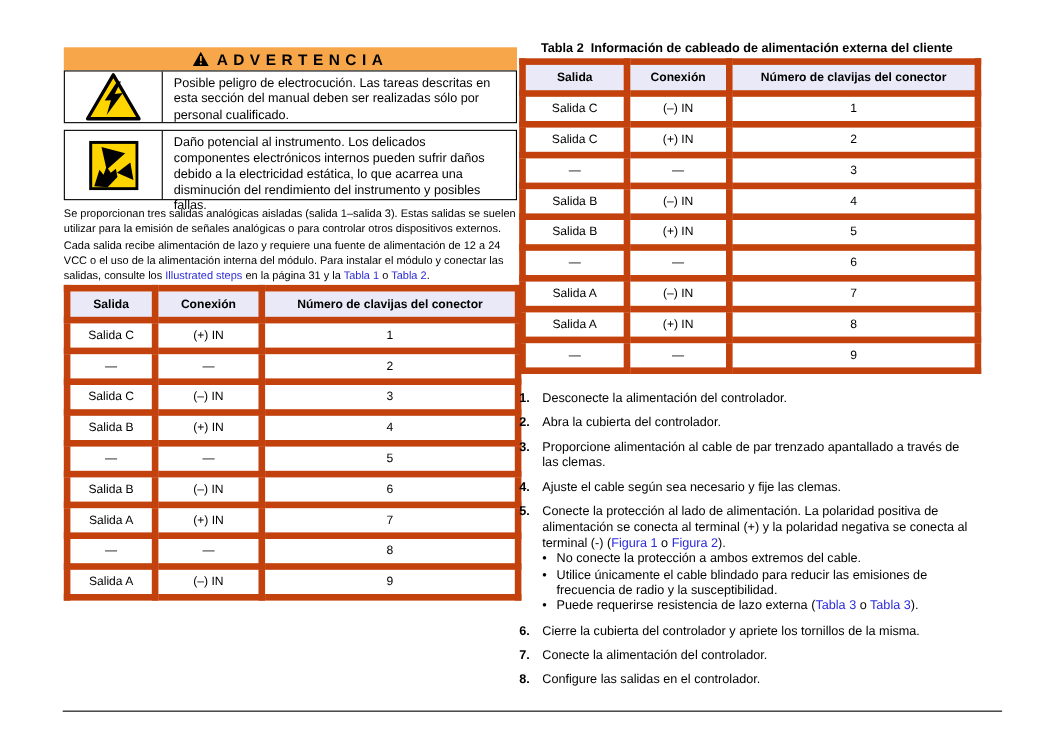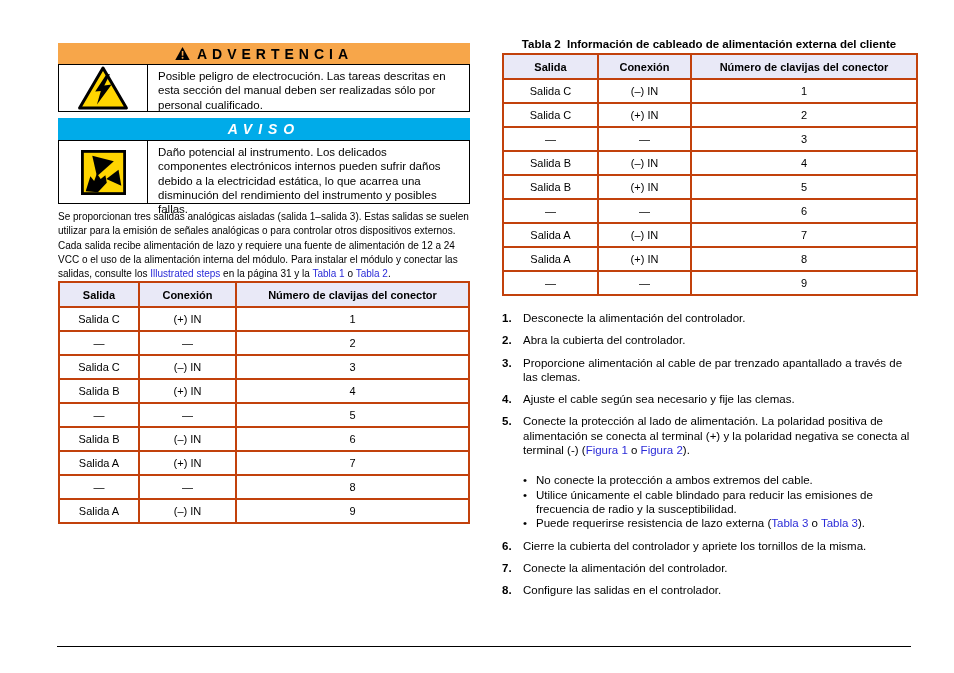--- a/index.html
+++ b/index.html
@@ -1,21 +1,21 @@
 <!DOCTYPE html>
 <html><head>
 <meta charset="utf-8">
 <style>
   html,body { margin:0; padding:0; background:#ffffff; }
   .page {
     position:relative; width:954px; height:648px; background:#ffffff;
     font-family:"Liberation Sans", sans-serif; color:#000; overflow:hidden;
   }
   .col-left  { position:absolute; left:58px;  top:43px; width:412px; }
-  .col-right { position:absolute; left:502px; top:38px; width:414px; }
+  .col-right { position:absolute; left:472px; top:38px; width:414px; }
 
   
   .hazardbox { margin-bottom:6px; }
   .hazard-header {
     height:21px; display:flex; align-items:center; justify-content:center;
     font-weight:bold; font-size:14px; letter-spacing:5px;
   }
   .advertencia .hazard-header { background:#F7A64A; color:#000; }
   .aviso .hazard-header { background:#00ABE9; color:#fff; font-style:italic; letter-spacing:6px; height:22px; }
   .hazard-title-icon { margin-right:7px; display:inline-flex; letter-spacing:0; }
@@ -33,31 +33,31 @@
 
   .intro { margin-top:6px; font-size:10px; line-height:14.3px; }
   a.doclink, .doclink { color:#2B2BD8; text-decoration:none; cursor:pointer; }
 
   .tbl-caption {
     margin-top:11px; margin-bottom:3px; text-align:center; font-weight:bold;
     font-size:11.5px; white-space:pre-wrap;
   }
   table.datatable { border-collapse:collapse; width:100%; table-layout:fixed; }
   table.datatable th, table.datatable td {
-    border:2px solid #c2410c; text-align:center; vertical-align:middle;
+    border:6px solid #c2410c; text-align:center; vertical-align:middle;
     font-size:11px; padding:0 2px; height:22px; overflow:hidden;
   }
   table.datatable th { background:#E9E9F7; font-weight:bold; font-size:11px; height:23px; }
 
   
   .steps { margin-top:15px; }
   .step { display:flex; margin-bottom:8px; font-size:11.5px; line-height:14.3px; }
   .step-num { width:21px; flex:none; font-weight:bold; }
   .step-text { flex:1; }
-  .bullets { margin-top:16px; }
+  .bullets { margin-top:0; }
   .bullet-item { display:flex; }
   .bullet-marker { width:13px; flex:none; }
   .bullet-marker::before { content:"\2022"; }
   .bullet-text { flex:1; }
 
   
   .footer-rule { position:absolute; left:57px; top:646px; width:854px; border-top:1px solid #000; }
   .footer { position:absolute; left:57px; top:650px; width:854px; text-align:right; font-size:16px; }
   .footer-lang { font-style:italic; }
   .footer-page { font-weight:bold; margin-left:9px; }
@@ -87,23 +87,20 @@
             <polygon points="34,10 21,30 27.5,29.5 23,45 40,22 31.5,23 38,10" fill="#000"></polygon>
           </svg>
         </div>
         <div class="hazard-text">
           <span>Posible peligro de electrocución. Las tareas descritas en esta sección del manual deben ser realizadas sólo por personal cualificado.</span>
         </div>
       </div>
     </div>
 
     <div class="hazardbox aviso">
-      <div class="hazard-header">
-        <span>AVISO</span>
-      </div>
       <div class="hazard-body">
         <div class="icon-cell">
           <svg width="45" height="45" viewBox="0 0 48 48">
             <rect x="1.5" y="1.5" width="45" height="45" fill="#FFD500" stroke="#000" stroke-width="3"></rect>
             <polygon points="12,6 35,12 17,28" fill="#000"></polygon>
             <polygon points="40,21 43,38 27,31" fill="#000"></polygon>
             <path d="M5,44 L10,28 L14,33 L17,25 L21,31 L26,27 L27.5,35 L18,45 Z" fill="#000"></path>
           </svg>
         </div>
         <div class="hazard-text">

